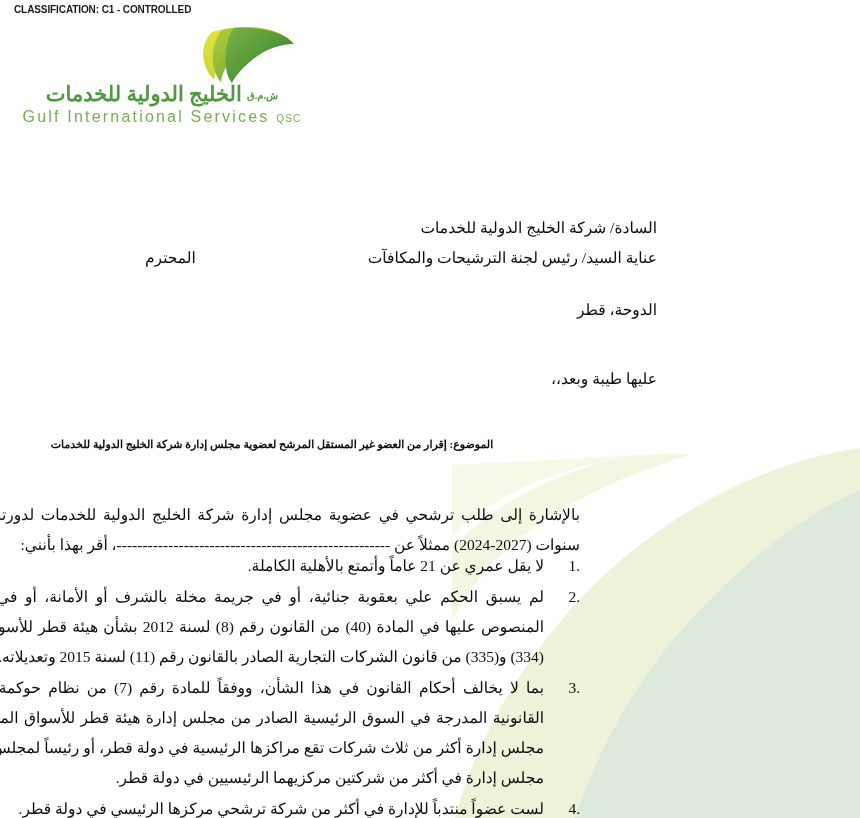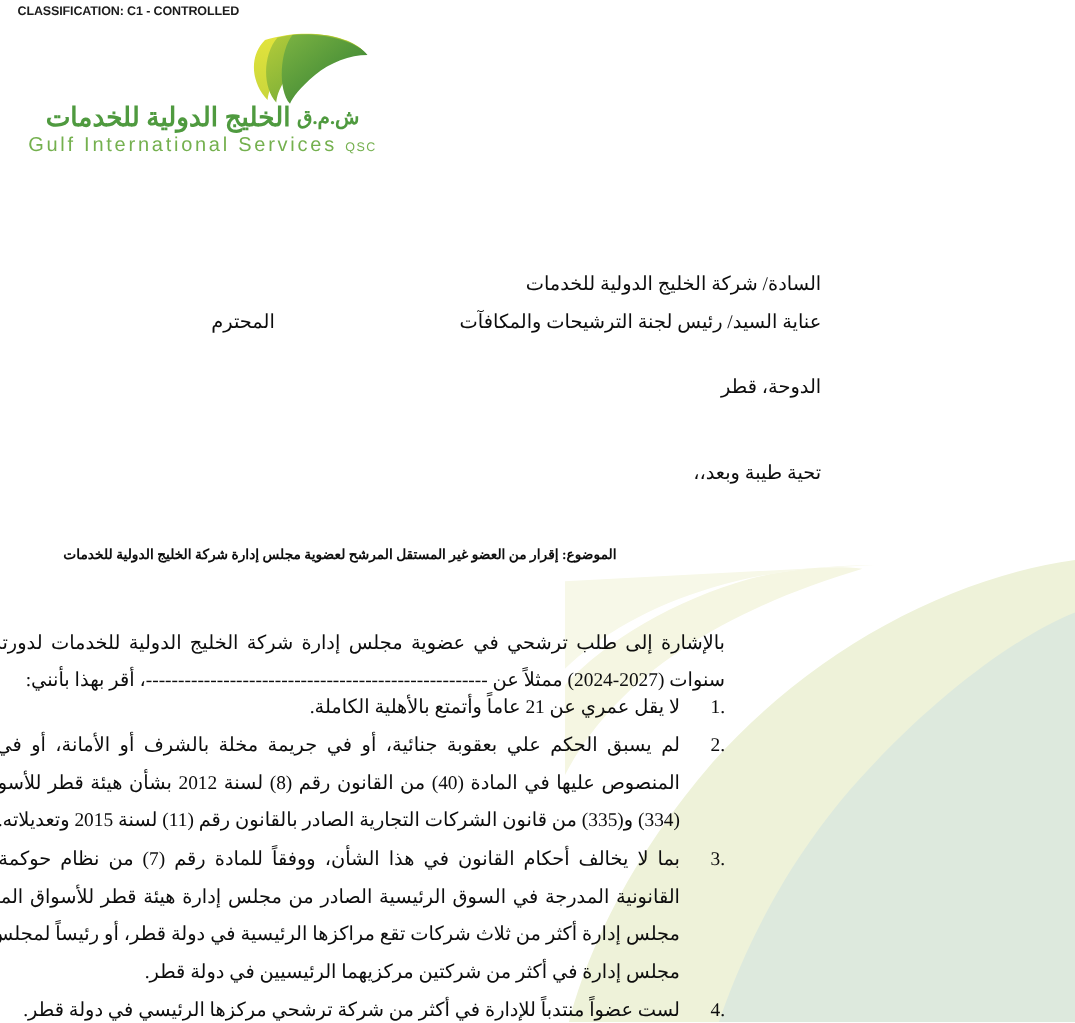--- a/index.html
+++ b/index.html
@@ -60,21 +60,21 @@
     text-align: center;
     font-family: "Liberation Serif", serif;
     font-weight: bold;
     font-size: 21px;
     color: #4f9a3f;
     letter-spacing: 0.5px;
     margin-top: -2px;
     white-space: nowrap;
   }
   #logo-ar .suffix {
-    font-size: 16px;
+    font-size: 10px;
     vertical-align: 2px;
   }
   #logo-en {
     direction: ltr;
     text-align: center;
     font-family: "Liberation Sans", sans-serif;
     font-size: 16px;
     font-weight: 400;
     color: #74b04e;
     letter-spacing: 2.2px;
@@ -108,21 +108,21 @@
     right: 35px;
     width: 520px;
   }
   .addr-line {
     position: relative;
     line-height: 30px;
     white-space: nowrap;
   }
   .addr-line .respect {
     position: absolute;
-    left: 32px;
+    left: 8px;
     top: 0;
   }
   #city-line {
     position: absolute;
     top: 297px;
     right: 35px;
     line-height: 26px;
   }
   #salutation {
     position: absolute;
@@ -243,21 +243,21 @@
         <span>السادة/ شركة الخليج الدولية للخدمات</span>
       </div>
       <div class="addr-line">
         <span>عناية السيد/ رئيس لجنة الترشيحات والمكافآت</span>
         <span class="respect">المحترم</span>
       </div>
     </div>
 
     <div id="city-line" class="ar">الدوحة، قطر</div>
 
-    <div id="salutation" class="ar">تحية طيبة وبعد،،</div>
+    <div id="salutation" class="ar">عليها طيبة وبعد،،</div>
 
     <div id="subject" class="ar">الموضوع: إقرار من العضو غير المستقل المرشح لعضوية مجلس إدارة شركة الخليج الدولية للخدمات</div>
 
     <div id="intro" class="ar">
       <span>بالإشارة إلى طلب ترشحي في عضوية مجلس إدارة شركة الخليج الدولية للخدمات لدورته الجديدة لمدة ثلاث سنوات (2027-2024) ممثلاً عن </span><span class="blank">-----------------------------------------------------</span><span>، أقر بهذا بأنني:</span>
     </div>
 
     <ol id="list" class="ar">
       <li class="single">
         <span class="num">1.</span>

